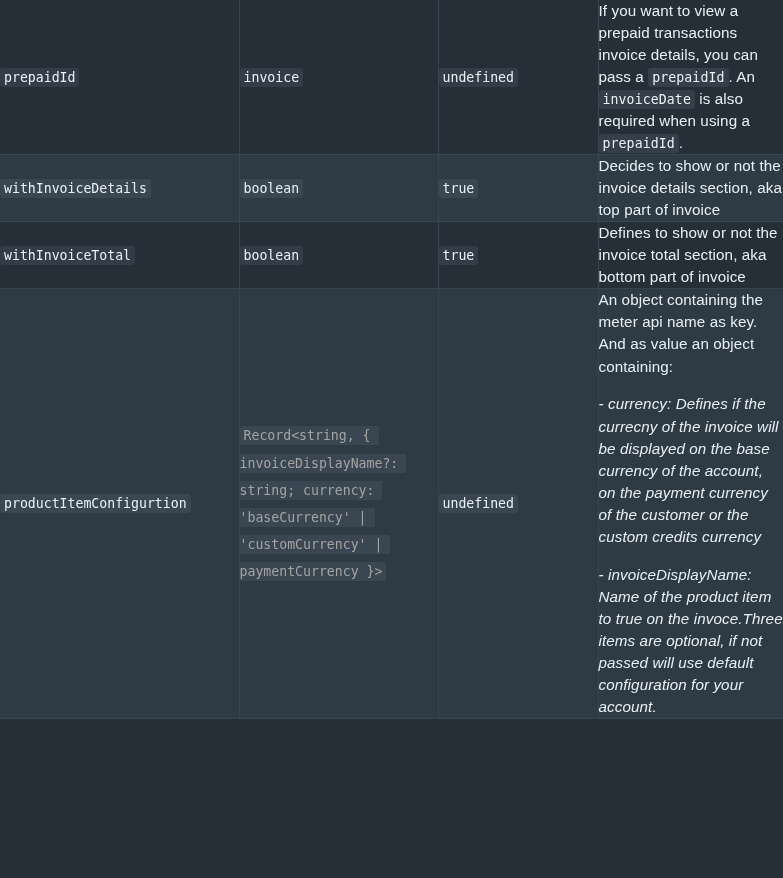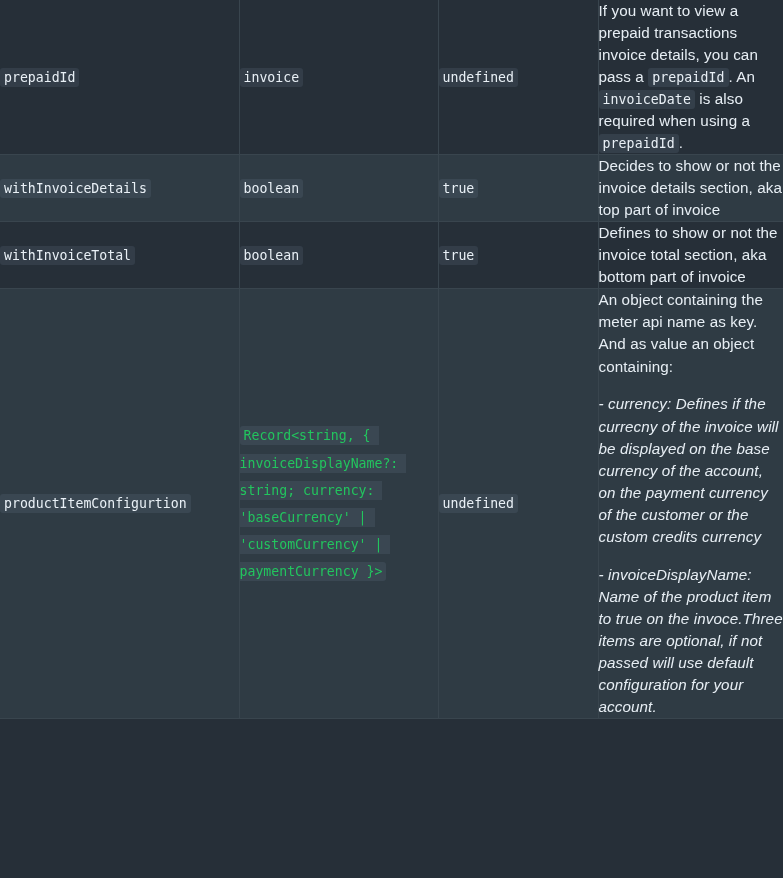--- a/index.html
+++ b/index.html
@@ -63,21 +63,21 @@
     background: rgba(110, 130, 150, 0.18);
     border-radius: 3px;
     padding: 2px 4px;
     color: #e9f0f6;
     white-space: pre-wrap;
     line-height: 1.9;
   }
   .code-block {
     font-family: "DejaVu Sans Mono", "Liberation Mono", monospace;
     font-size: 13.2px;
-    color: #22c55e;
+    color: #a3a3a3;
     background: rgba(110, 130, 150, 0.18);
     border-radius: 3px;
     padding: 2px 4px;
     display: inline;
     line-height: 2.05;
     white-space: pre-wrap;
     word-break: break-word;
   }
 
   .desc-para { margin: 0; }

